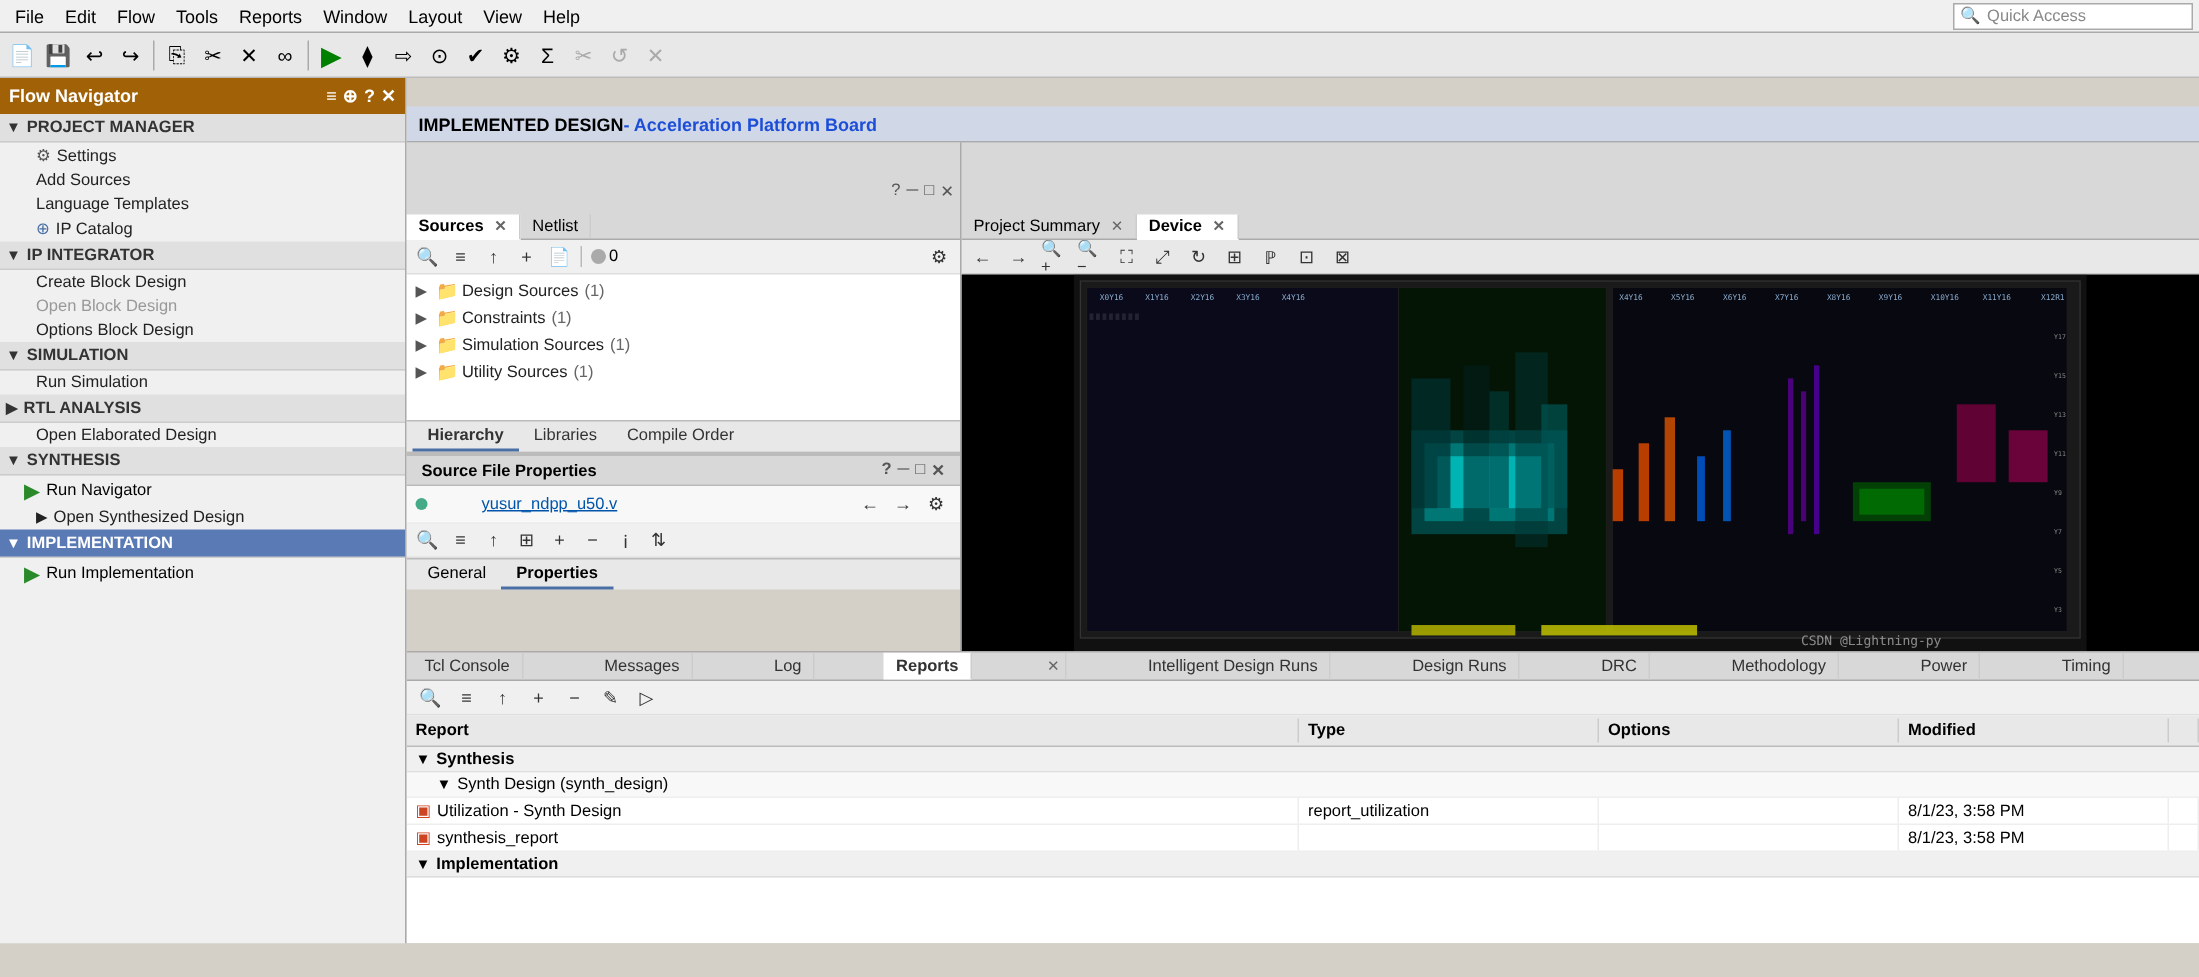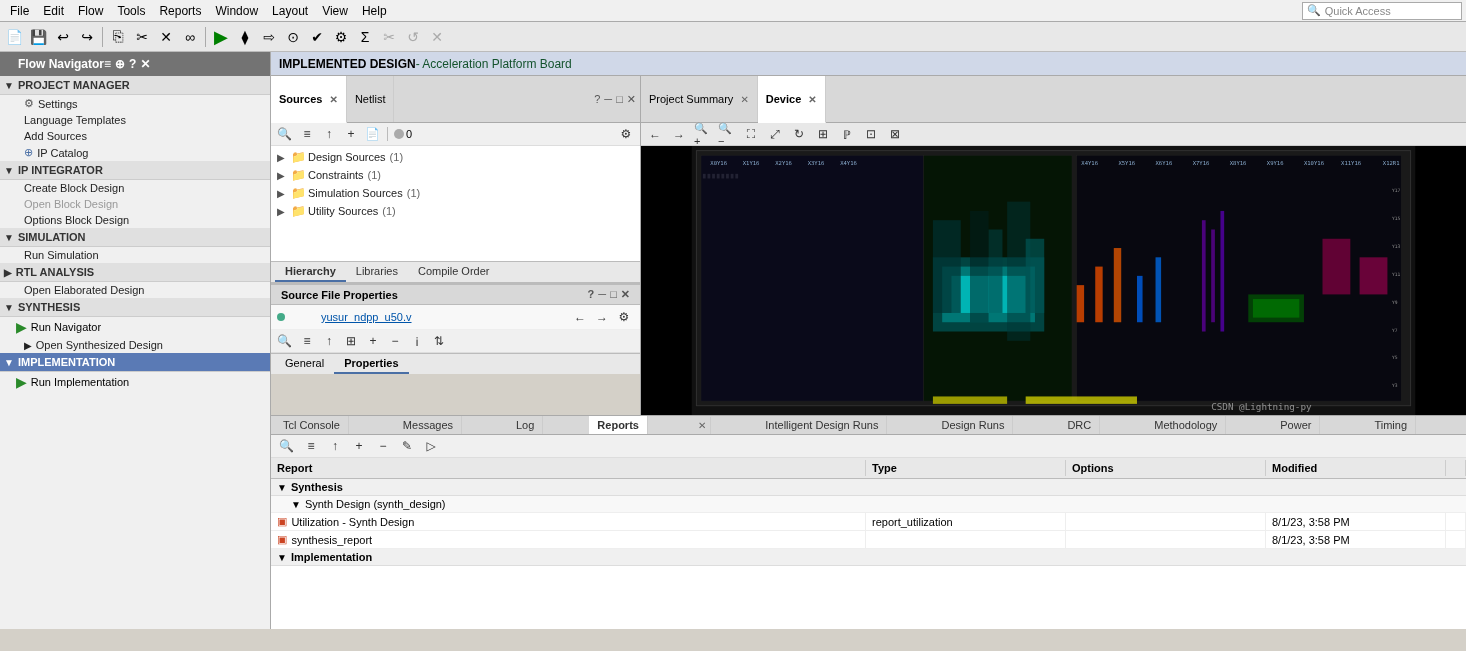--- a/index.html
+++ b/index.html
@@ -62,28 +62,28 @@
     .flow-nav {
       width: 271px;
       min-width: 271px;
       background: #e8e8e8;
       border-right: 1px solid #aaa;
       display: flex;
       flex-direction: column;
       overflow: hidden;
     }
     .flow-nav-header {
-      background: #737373;
+      background: #a16207;
       color: white;
-      padding: 3px 18px;
+      padding: 3px 6px;
       font-weight: bold;
       font-size: 12px;
       display: flex;
       align-items: center;
-      justify-content: flex-start;
+      justify-content: space-between;
       height: 24px;
     }
     .flow-nav-header-actions {
       display: flex; gap: 4px;
     }
     .flow-nav-content {
       flex: 1;
       overflow-y: auto;
       background: #f0f0f0;
     }
@@ -124,41 +124,43 @@
     
     .design-title-bar {
       background: #d0d8e8;
       padding: 3px 8px;
       font-size: 12px;
       font-weight: bold;
       border-bottom: 1px solid #aaa;
       height: 24px;
       display: flex;
       align-items: center;
+      margin-top: 19px;
     }
     .design-title-bar .title-bold { font-weight: bold; }
-    .design-title-bar .title-normal { font-weight: normal; color: #14532d; }
+    .design-title-bar .title-normal { font-weight: bold; color: #1d4ed8; }
     
     
     .top-panes {
       display: flex;
       height: 340px;
       border-bottom: 1px solid #aaa;
     }
     .panel-tabs {
       display: flex;
       background: #d8d8d8;
       border-bottom: 1px solid #aaa;
       align-items: center;
     }
     .panel-tab {
-      padding: 17px 8px;
+      padding: 2px 8px;
       cursor: pointer;
       font-size: 11px;
       border-right: 1px solid #ccc;
+      margin-top: 48px;
     }
     .panel-tab.active {
       background: white;
       border-bottom: 1px solid white;
       margin-bottom: -1px;
       font-weight: bold;
     }
     .panel-tab-close {
       font-size: 10px;
       margin-left: 4px;
@@ -446,24 +448,24 @@
       <div class="nav-section">
         <div class="nav-section-title">
           <span class="arrow">▼</span>
           <span>PROJECT MANAGER</span>
         </div>
         <div class="nav-item">
           <span style="color:#555;">⚙</span>
           <span>Settings</span>
         </div>
         <div class="nav-item">
+          <span>Add Sources</span>
+        </div>
+        <div class="nav-item">
           <span>Language Templates</span>
-        </div>
-        <div class="nav-item">
-          <span>Add Sources</span>
         </div>
         <div class="nav-item">
           <span style="color:#4a6fa5;">⊕</span>
           <span>IP Catalog</span>
         </div>
       </div>
 
       <div class="nav-section">
         <div class="nav-section-title">
           <span class="arrow">▼</span>

